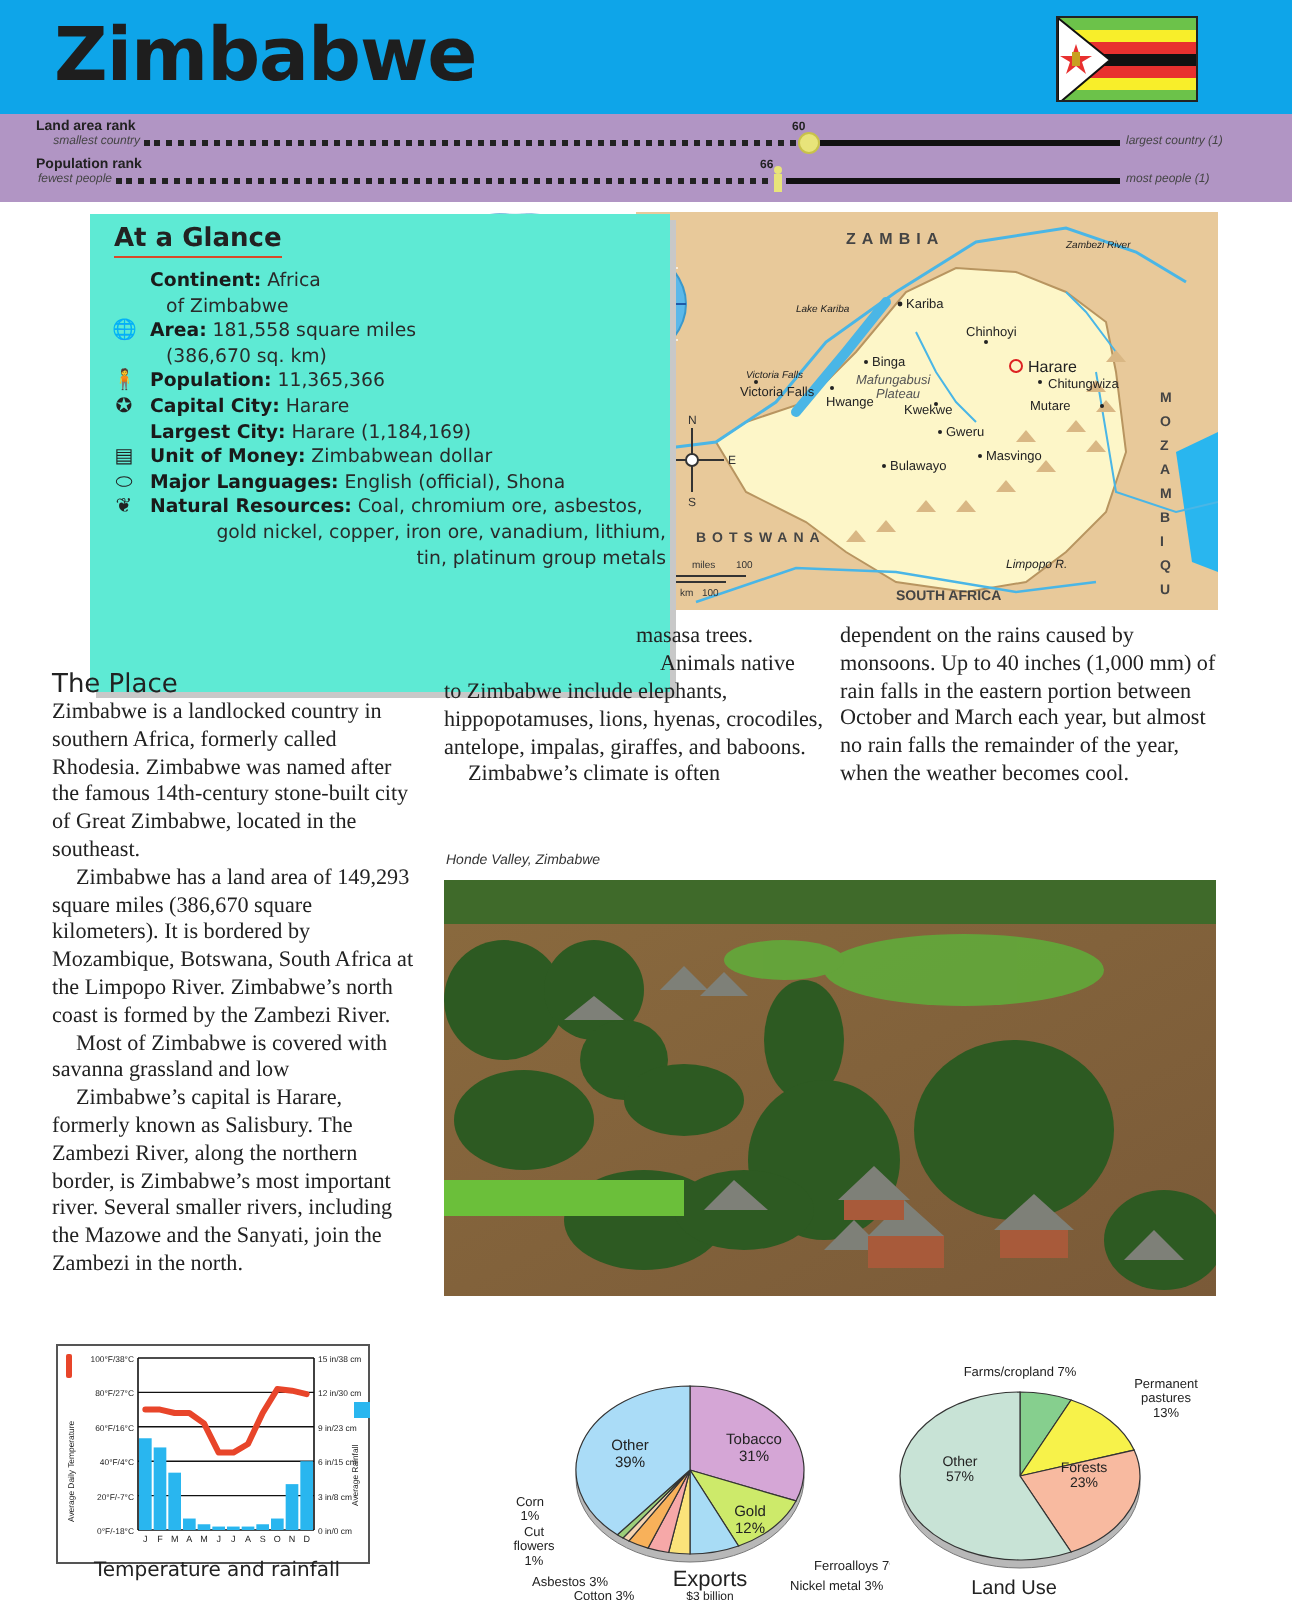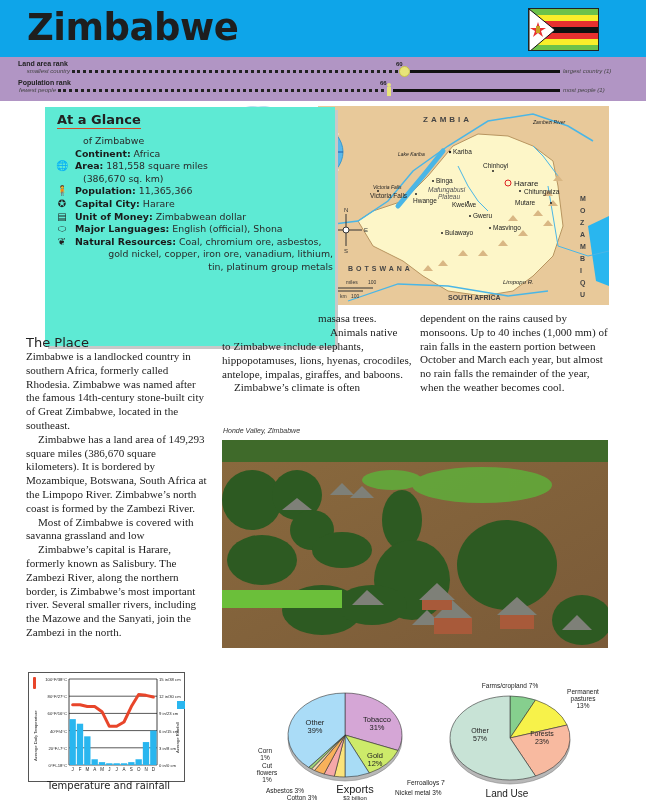--- a/index.html
+++ b/index.html
@@ -234,26 +234,27 @@
         <text x="54" y="55">AMERICA</text>
       <text x="148" y="63">AUST</text>
         <text x="75" y="89">ANTARCTICA</text>
     </g>
   </svg>
 </div>
 
 <div class="glance">
   <div class="glance-title">At a Glance</div>
   <div class="glance-list">
+    <div class="g-row"><span class="lbl">Continent:</span><span> Africa</span></div>
     <div class="g-row sub"><span>of Zimbabwe</span></div>
-    <div class="g-row"><span class="lbl">Continent:</span><span> Africa</span></div>
     <div class="g-row"><span class="g-icon">🌐</span><span class="lbl">Area:</span><span> 181,558 square miles</span></div>
     <div class="g-row sub"><span>(386,670 sq. km)</span></div>
     <div class="g-row"><span class="g-icon">🧍</span><span class="lbl">Population:</span><span> 11,365,366</span></div>
     <div class="g-row"><span class="g-icon">✪</span><span class="lbl">Capital City:</span><span> Harare</span></div>
+    <div class="g-row"><span class="lbl">Largest City:</span><span> Harare (1,184,169)</span></div>
     <div class="g-row"><span class="g-icon">▤</span><span class="lbl">Unit of Money:</span><span> Zimbabwean dollar</span></div>
     <div class="g-row"><span class="g-icon">⬭</span><span class="lbl">Major Languages:</span><span> English (official), Shona</span></div>
     <div class="g-row"><span class="g-icon">❦</span><span class="lbl">Natural Resources:</span><span> Coal, chromium ore, asbestos,</span></div>
     <div class="g-row indent2"><span>gold nickel, copper, iron ore, vanadium, lithium,</span></div>
     <div class="g-row indent2"><span>tin, platinum group metals</span></div>
   </div>
 </div>
 
 <div class="place-title">The Place</div>
 <div class="col col1">

